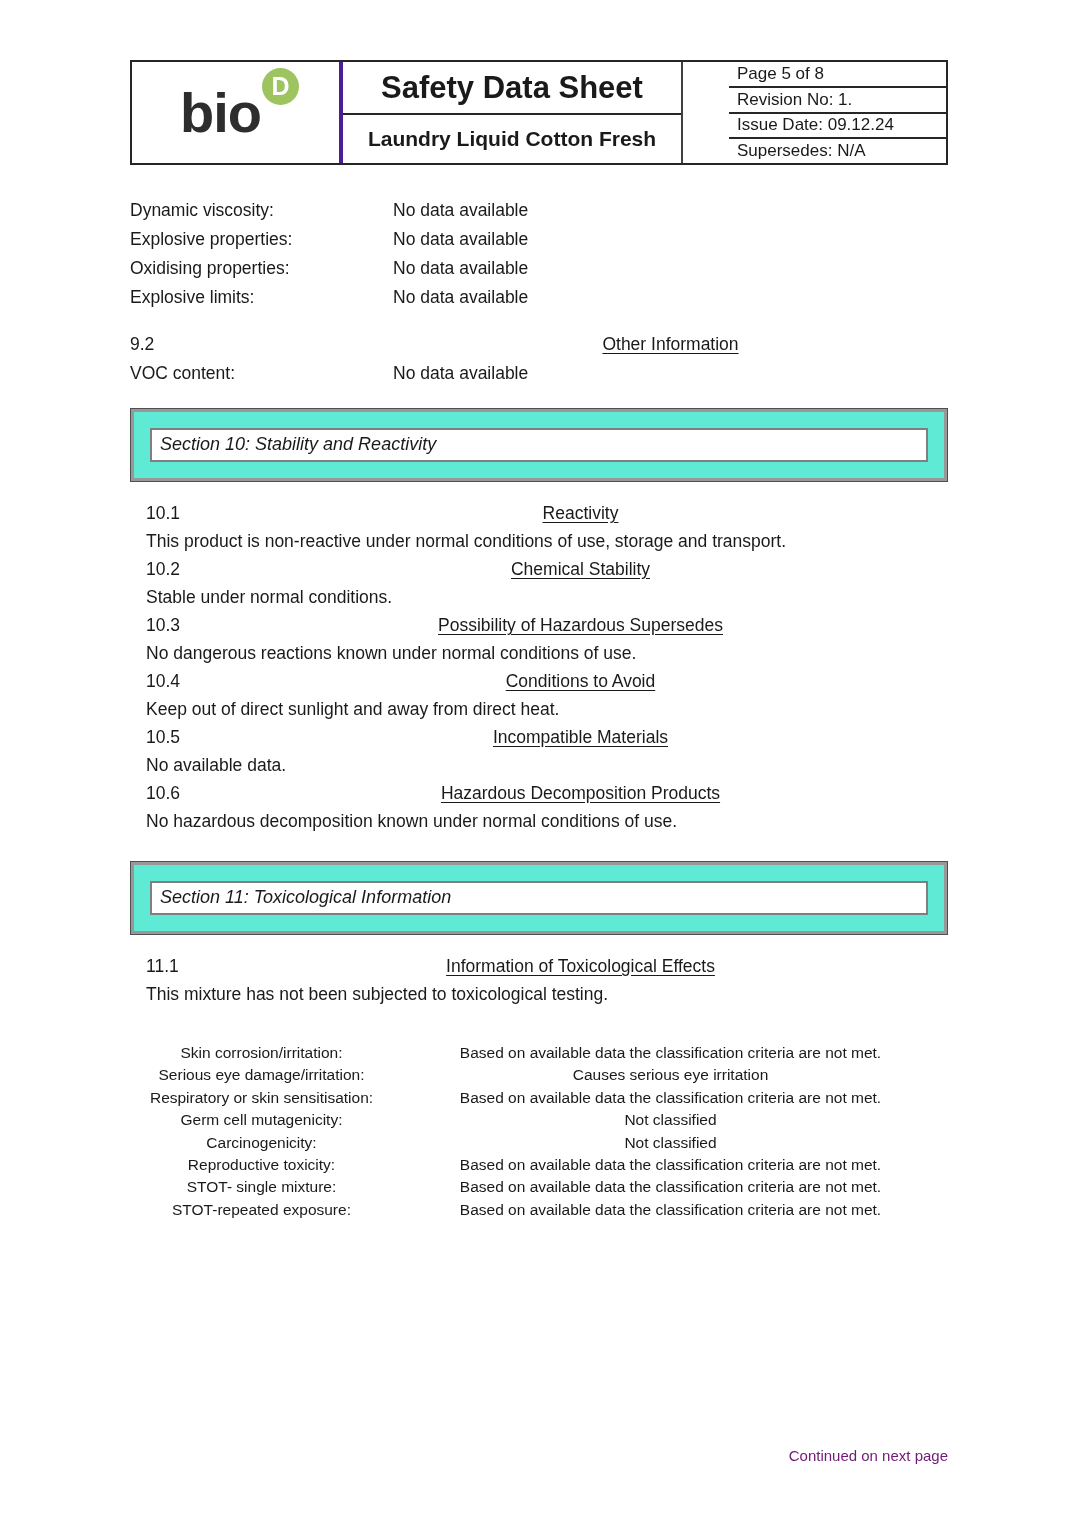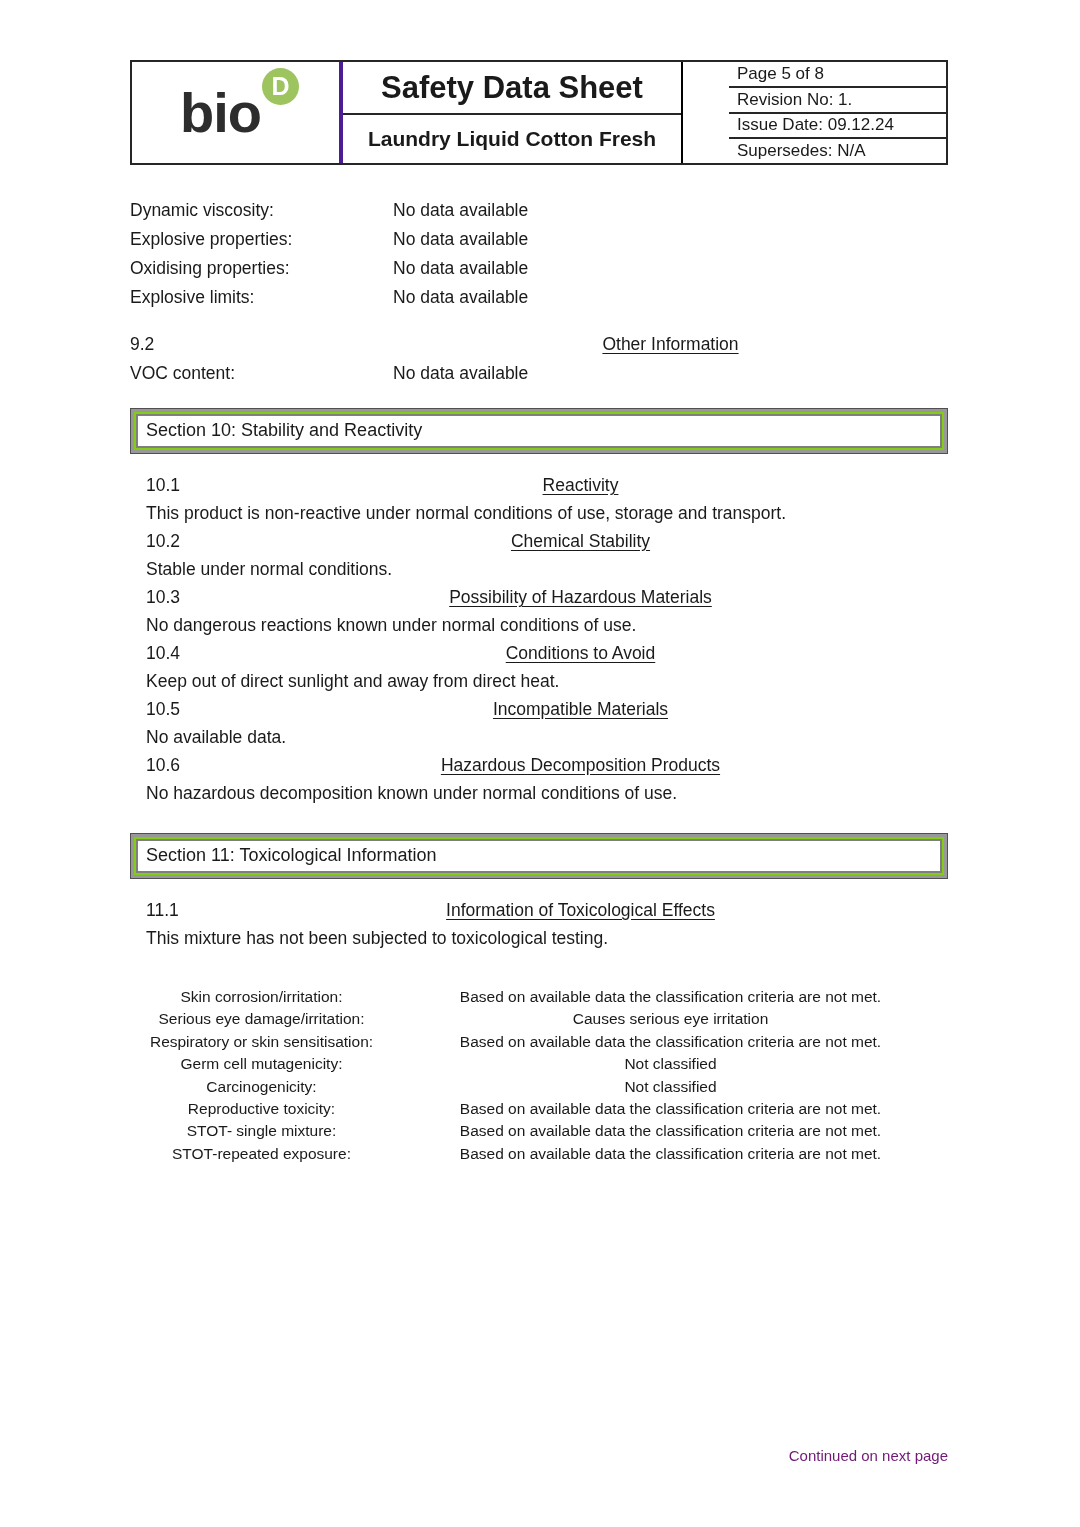--- a/index.html
+++ b/index.html
@@ -49,21 +49,21 @@
     font-size: 25px;
     font-weight: bold;
     display: flex;
     align-items: center;
     justify-content: center;
   }
   .hdr-title {
     flex: 1;
     display: flex;
     flex-direction: column;
-    border-right: 2px solid #000000;
+    border-right: 2px solid #404040;
   }
   .hdr-title-main {
     height: 53px;
     display: flex;
     align-items: center;
     justify-content: center;
     font-size: 31px;
     font-weight: bold;
     border-bottom: 2px solid #262626;
     letter-spacing: 0px;
@@ -98,21 +98,21 @@
   }
   .other-info-block { margin-top: 18px; }
   .u { text-decoration: underline; text-underline-offset: 3px; text-align: center; }
 
   
   .section-bar {
     border: 1px solid #4f4f4f;
     background: #989898;
     padding: 3px;
   }
-  .section-bar-mid { background: #84cc16; padding: 2px; height: 100%; }
+  .section-bar-mid { background: #5eead4; padding: 16px; height: 100%; font-style: italic; }
   .section-bar-inner {
     border: 2px solid #7f7f7f;
     background: #ffffff;
     padding: 4px 10px 6px 8px;
     font-size: 18px;
     line-height: 20px;
   }
   .bar-10 { margin-top: 20px; }
   .bar-11 { margin-top: 26px; }
 
@@ -216,21 +216,21 @@
     <div class="item-body">This product is non-reactive under normal conditions of use, storage and transport.</div>
 
     <div class="item-heading">
       <span>10.2</span>
       <span class="u">Chemical Stability</span>
     </div>
     <div class="item-body">Stable under normal conditions.</div>
 
     <div class="item-heading">
       <span>10.3</span>
-      <span class="u">Possibility of Hazardous Materials</span>
+      <span class="u">Possibility of Hazardous Supersedes</span>
     </div>
     <div class="item-body">No dangerous reactions known under normal conditions of use.</div>
 
     <div class="item-heading">
       <span>10.4</span>
       <span class="u">Conditions to Avoid</span>
     </div>
     <div class="item-body">Keep out of direct sunlight and away from direct heat.</div>
 
     <div class="item-heading">

